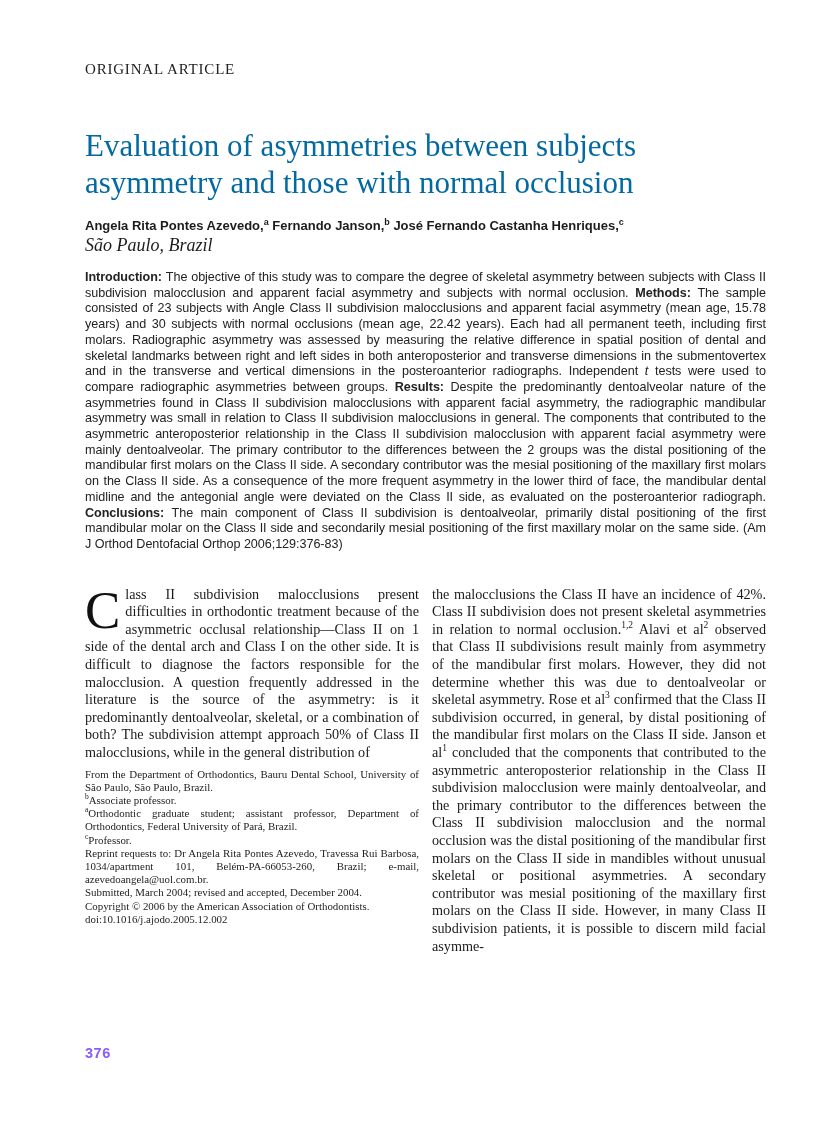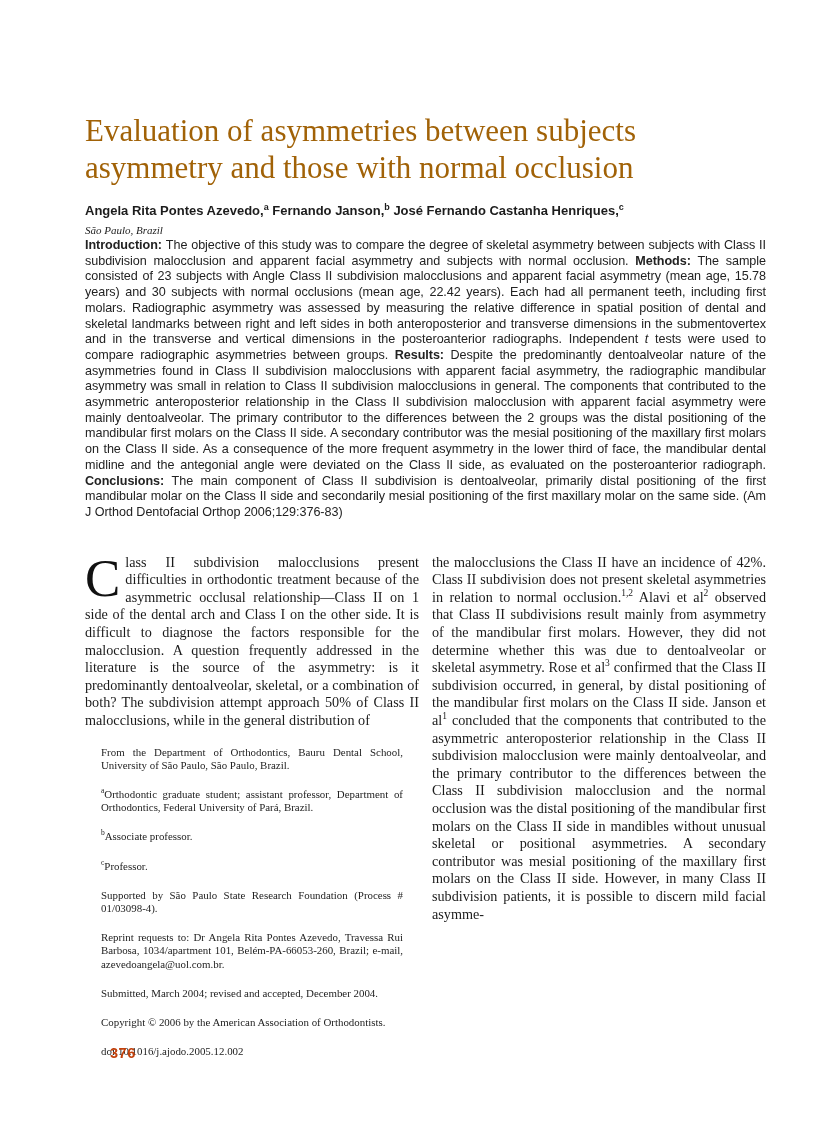--- a/index.html
+++ b/index.html
@@ -21,39 +21,40 @@
     line-height: 15px;
     letter-spacing: 0.8px;
     color: #222;
   }
   .title {
     margin-top: 50px;
     font-family: "Liberation Serif", serif;
     font-size: 31px;
     line-height: 37px;
     font-weight: normal;
-    color: #a16207;
+    color: #0369a1;
   }
   .authors {
     margin-top: 15px;
     font-family: "Liberation Sans", sans-serif;
     font-size: 13px;
     line-height: 19px;
     font-weight: bold;
     color: #1c1c1c;
   }
   .authors sup { font-size: 9px; line-height: 0; }
   .affiliation {
     margin-top: 2px;
     font-family: "Liberation Serif", serif;
     font-style: italic;
-    font-size: 11px;
+    font-size: 18px;
     line-height: 16px;
   }
   .abstract {
+    margin-top: 17px;
     font-family: "Liberation Sans", sans-serif;
     font-size: 12.6px;
     line-height: 15.7px;
     text-align: justify;
     letter-spacing: -0.05px;
     color: #222;
   }
   .columns {
     margin-top: 33px;
     display: flex;
@@ -78,38 +79,38 @@
   }
   .footnotes {
     margin-top: 6px;
     font-family: "Liberation Serif", serif;
     font-size: 10.9px;
     line-height: 13.2px;
     text-align: justify;
     color: #222;
   }
   .footnotes sup { font-size: 7.5px; line-height: 0; }
-  .footnote-item { margin: 16px; }
+  .footnote-item { margin: 0; }
   .pagenum {
     position: absolute;
     left: 85px;
     top: 1045px;
     font-family: "Liberation Sans", sans-serif;
     font-size: 14.5px;
     font-weight: bold;
     letter-spacing: 0.5px;
-    color: #c2410c;
-    margin-left: 25px;
+    color: #8b5cf6;
   }
 </style>
 </head>
 <body>
 
 <div class="page">
 
+  <div class="kicker">ORIGINAL ARTICLE</div>
 
   <div class="title">
     <div>Evaluation of asymmetries between subjects</div>
     <div>asymmetry and those with normal occlusion</div>
   </div>
 
   <div class="authors">
     <div><span>Angela Rita Pontes Azevedo,</span><sup>a</sup><span> Fernando Janson,</span><sup>b</sup><span> José Fernando Castanha Henriques,</span><sup>c</sup></div>
   </div>
 
@@ -118,24 +119,23 @@
   <div class="abstract"><span style="font-weight: bold;">Introduction: </span><span>The objective of this study was to compare the degree of skeletal asymmetry between subjects with Class II subdivision malocclusion and apparent facial asymmetry and subjects with normal occlusion. </span><span style="font-weight: bold;">Methods: </span><span>The sample consisted of 23 subjects with Angle Class II subdivision malocclusions and apparent facial asymmetry (mean age, 15.78 years) and 30 subjects with normal occlusions (mean age, 22.42 years). Each had all permanent teeth, including first molars. Radiographic asymmetry was assessed by measuring the relative difference in spatial position of dental and skeletal landmarks between right and left sides in both anteroposterior and transverse dimensions in the submentovertex and in the transverse and vertical dimensions in the posteroanterior radiographs. Independent </span><span style="font-style: italic;">t</span><span> tests were used to compare radiographic asymmetries between groups. </span><span style="font-weight: bold;">Results: </span><span>Despite the predominantly dentoalveolar nature of the asymmetries found in Class II subdivision malocclusions with apparent facial asymmetry, the radiographic mandibular asymmetry was small in relation to Class II subdivision malocclusions in general. The components that contributed to the asymmetric anteroposterior relationship in the Class II subdivision malocclusion with apparent facial asymmetry were mainly dentoalveolar. The primary contributor to the differences between the 2 groups was the distal positioning of the mandibular first molars on the Class II side. A secondary contributor was the mesial positioning of the maxillary first molars on the Class II side. As a consequence of the more frequent asymmetry in the lower third of face, the mandibular dental midline and the antegonial angle were deviated on the Class II side, as evaluated on the posteroanterior radiograph. </span><span style="font-weight: bold;">Conclusions: </span><span>The main component of Class II subdivision is dentoalveolar, primarily distal positioning of the first mandibular molar on the Class II side and secondarily mesial positioning of the first maxillary molar on the same side. (Am J Orthod Dentofacial Orthop 2006;129:376-83)</span></div>
 
   <div class="columns">
 
     <div class="col">
       <div class="body-par">
         <span class="dropcap">C</span><span>lass II subdivision malocclusions present difficulties in orthodontic treatment because of the asymmetric occlusal relationship—Class II on 1 side of the dental arch and Class I on the other side. It is difficult to diagnose the factors responsible for the malocclusion. A question frequently addressed in the literature is the source of the asymmetry: is it predominantly dentoalveolar, skeletal, or a combination of both? The subdivision attempt approach 50% of Class II malocclusions, while in the general distribution of</span>
       </div>
       <div class="footnotes">
         <div class="footnote-item"><span>From the Department of Orthodontics, Bauru Dental School, University of São Paulo, São Paulo, Brazil.</span></div>
+        <div class="footnote-item"><sup>b</sup><span>Associate professor.</span></div>
         <div class="footnote-item"><sup>a</sup><span>Orthodontic graduate student; assistant professor, Department of Orthodontics, Federal University of Pará, Brazil.</span></div>
-        <div class="footnote-item"><sup>b</sup><span>Associate professor.</span></div>
         <div class="footnote-item"><sup>c</sup><span>Professor.</span></div>
-        <div class="footnote-item"><span>Supported by São Paulo State Research Foundation (Process # 01/03098-4).</span></div>
         <div class="footnote-item"><span>Reprint requests to: Dr Angela Rita Pontes Azevedo, Travessa Rui Barbosa, 1034/apartment 101, Belém-PA-66053-260, Brazil; e-mail, azevedoangela@uol.com.br.</span></div>
         <div class="footnote-item"><span>Submitted, March 2004; revised and accepted, December 2004.</span></div>
         <div class="footnote-item"><span>Copyright © 2006 by the American Association of Orthodontists.</span></div>
         <div class="footnote-item"><span>doi:10.1016/j.ajodo.2005.12.002</span></div>
       </div>
     </div>
 
     <div class="col">
       <div class="body-par"><span>the malocclusions the Class II have an incidence of 42%. Class II subdivision does not present skeletal asymmetries in relation to normal occlusion.</span><sup>1,2</sup><span> Alavi et al</span><sup>2</sup><span> observed that Class II subdivisions result mainly from asymmetry of the mandibular first molars. However, they did not determine whether this was due to dentoalveolar or skeletal asymmetry. Rose et al</span><sup>3</sup><span> confirmed that the Class II subdivision occurred, in general, by distal positioning of the mandibular first molars on the Class II side. Janson et al</span><sup>1</sup><span> concluded that the components that contributed to the asymmetric anteroposterior relationship in the Class II subdivision malocclusion were mainly dentoalveolar, and the primary contributor to the differences between the Class II subdivision malocclusion and the normal occlusion was the distal positioning of the mandibular first molars on the Class II side in mandibles without unusual skeletal or positional asymmetries. A secondary contributor was mesial positioning of the maxillary first molars on the Class II side. However, in many Class II subdivision patients, it is possible to discern mild facial asymme-</span></div>
     </div>

